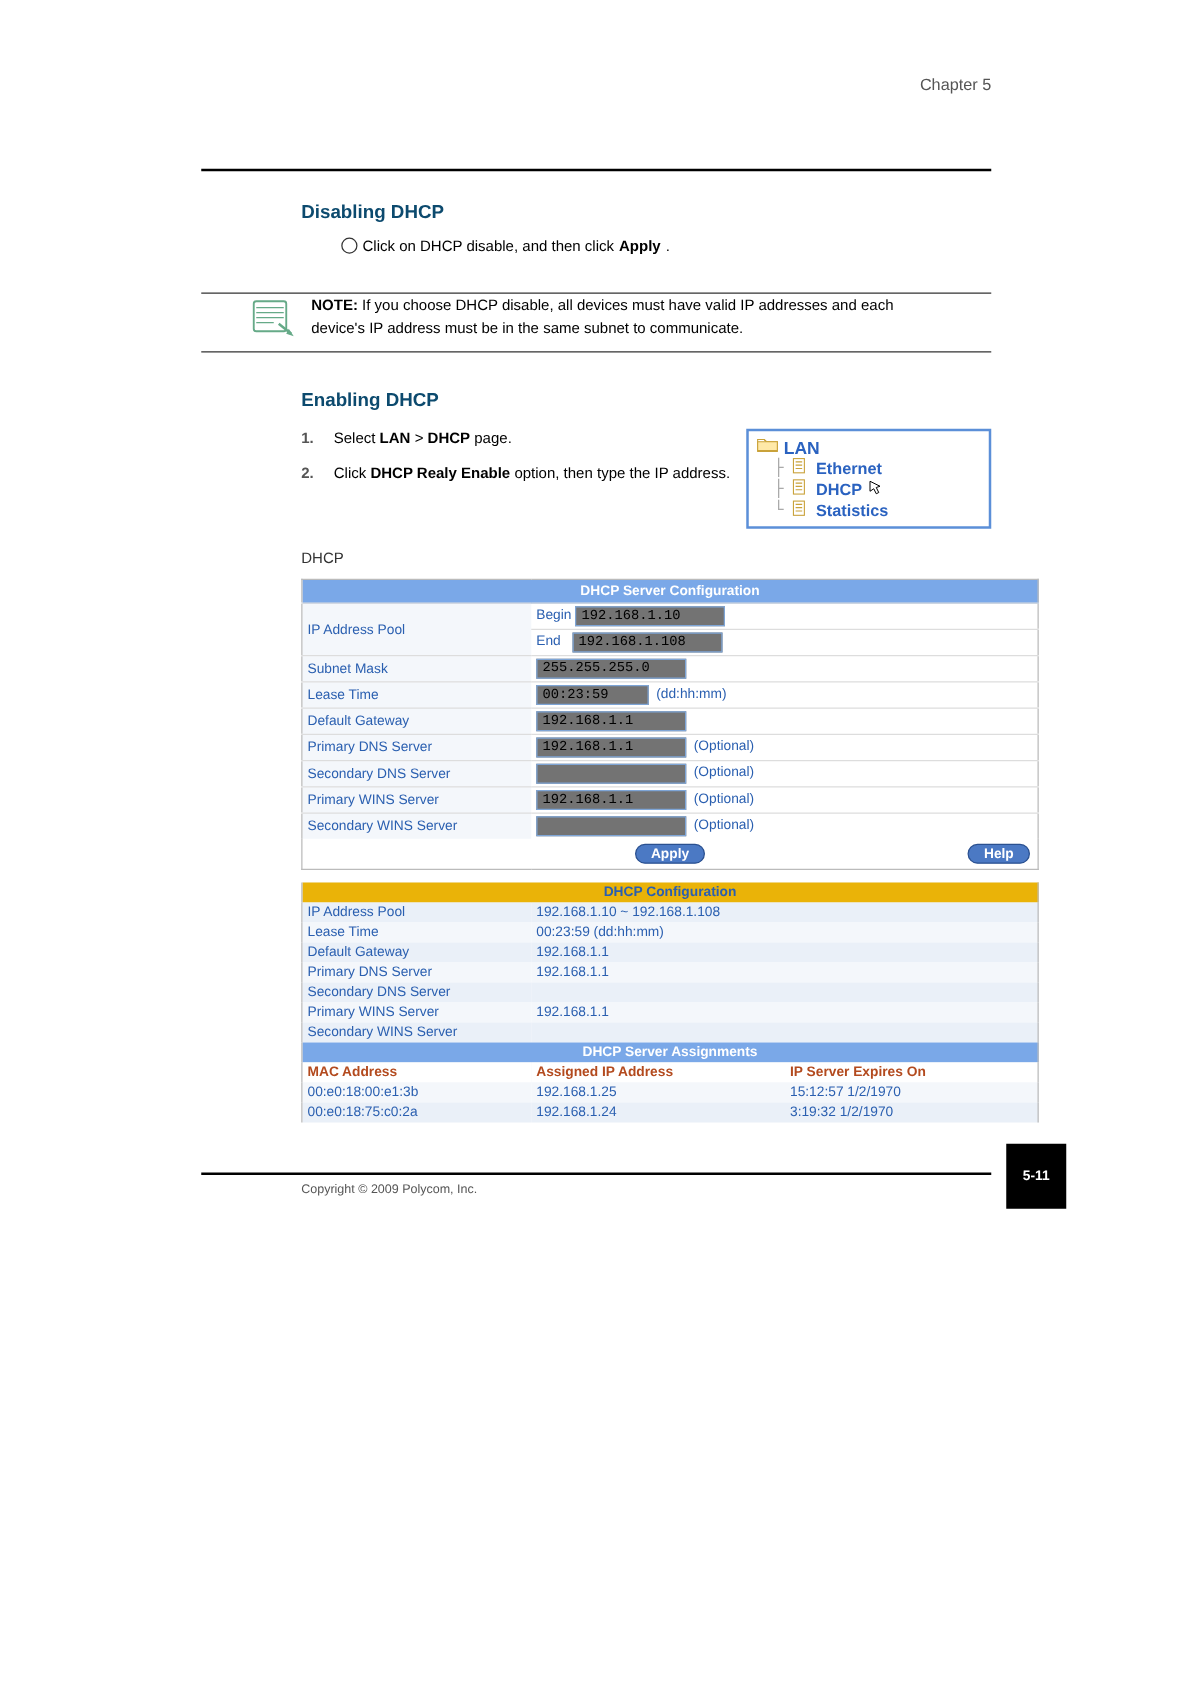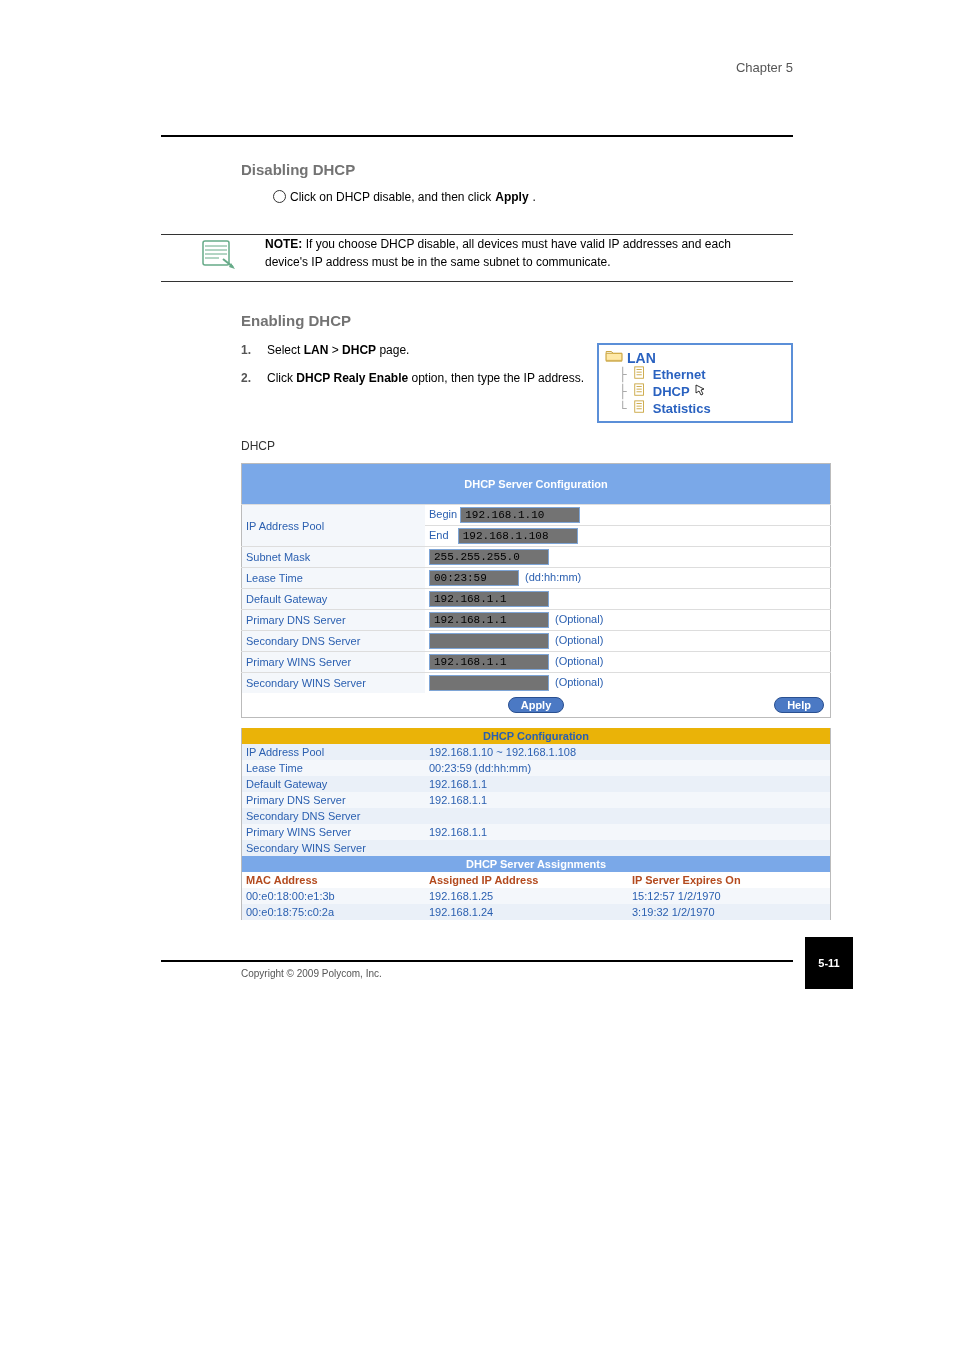--- a/index.html
+++ b/index.html
@@ -2,43 +2,43 @@
 <html><head>
 <meta charset="utf-8">
 <style>
 body{margin:0;font-family:Arial,Helvetica,sans-serif;background:#fff;color:#000}
 .page{width:832px;margin:0 auto;padding:60px 100px 60px 100px;box-sizing:border-box;position:relative}
 .hr-line{border:0;border-top:2px solid #000;margin:0}
 .thin-hr{border:0;border-top:1px solid #333;margin:0}
 .top-hr{margin-top:60px;margin-bottom:10px}
 .chapter-title{text-align:right;font-size:13px;color:#555;margin-bottom:6px}
 .intro-text{font-size:12px;line-height:1.5;margin:16px 0 8px 80px}
-.heading{font-size:15px;color:#737373;font-weight:bold;margin:24px 0 8px 80px}
+.heading{font-size:15px;color:#0c4a6e;font-weight:bold;margin:24px 0 8px 80px}
 .radio-line{font-size:12px;margin:12px 0 12px 112px;display:flex;align-items:flex-start;gap:4px}
 .radio{width:11px;height:11px;border:1px solid #333;border-radius:50%;display:inline-block}
 .step{margin:14px 0 4px 80px;font-size:12px;display:flex;gap:10px}
 .step-num{font-weight:bold;color:#555;min-width:16px}
 .step .bold{font-weight:bold}
 .note-box{margin:30px 0 30px 0;}
-.note-row{display:flex;align-items:flex-end;gap:28px}
+.note-row{display:flex;align-items:flex-end;gap:12px}
 .note-icon{width:36px;height:32px;position:relative;flex-shrink:0;margin-left:40px;margin-top:4px}
 .note-icon svg{width:36px;height:32px}
 .note-text{font-size:12px;line-height:1.5}
 .note-text b{font-weight:bold}
 .nav-tree{float:right;width:180px;border:2px solid #5b8fd8;background:#fff;padding:4px 6px;margin:0 0 10px 10px}
 .nav-row{display:flex;align-items:center;gap:4px;font-size:14px;color:#2a62c0;font-weight:bold}
 .nav-sub{margin-left:14px;font-size:13px;display:flex;align-items:center;gap:4px;color:#2a62c0;font-weight:bold}
 .folder-icon,.page-icon{display:inline-block}
 .folder-icon svg,.page-icon svg{width:18px;height:14px}
 .cursor{display:inline-block}
 .dhcp-heading{font-size:12px;color:#333;margin:6px 0 4px 80px}
 .clearfix::after{content:"";display:block;clear:both}
 .scr-wrap{margin:10px 0 10px 80px}
 .scr-table{width:590px;border:1px solid #bbb;font-size:11px;border-collapse:collapse}
-.scr-header{background:#7aa8e8;color:#fff;font-weight:bold;text-align:center;padding:14px}
+.scr-header{background:#7aa8e8;color:#fff;font-weight:bold;text-align:center;padding:3px}
 .scr-row td{border-top:1px solid #ddd;padding:2px 4px;color:#2a5fb0;font-family:Arial}
 .scr-row .label{width:175px;background:#f4f7fb}
 .ip-input{font-family:"Courier New",monospace;font-size:11px;border:1px solid #7ea5d6;padding:1px 4px;width:110px;background:#737373;color:#000}
 .ip-input.sm{width:80px}
 .opt{color:#2a5fb0;font-size:11px;padding-left:6px}
 .btn-row{text-align:center;padding:4px;position:relative}
 .btn{display:inline-block;background:#4b79c4;color:#fff;border:1px solid #2a5090;border-radius:10px;padding:1px 12px;font-size:11px;font-weight:bold}
 .btn-help{position:absolute;right:6px}
 .scr2-header{background:#eab308;color:#fff;font-weight:bold;text-align:center;padding:2px;font-size:11px}
 .scr2{width:590px;border-left:1px solid #bbb;border-right:1px solid #bbb;font-size:11px;border-collapse:collapse}

